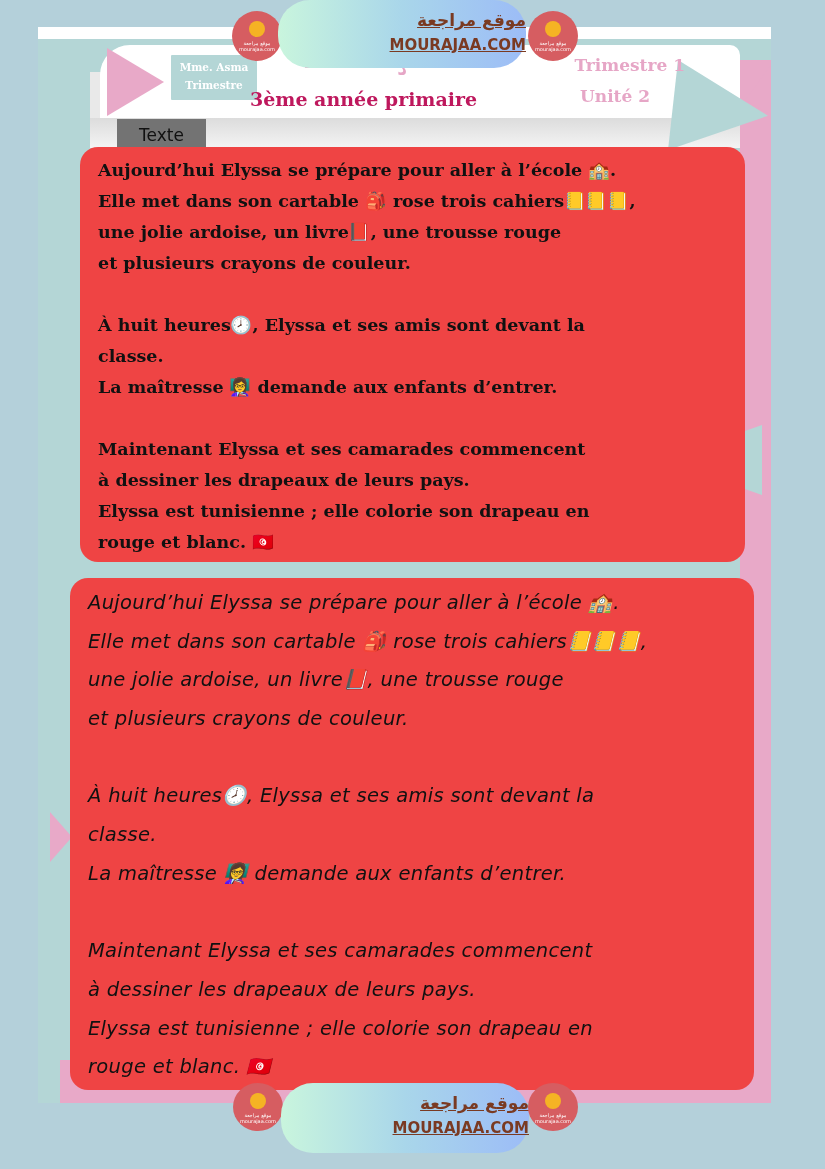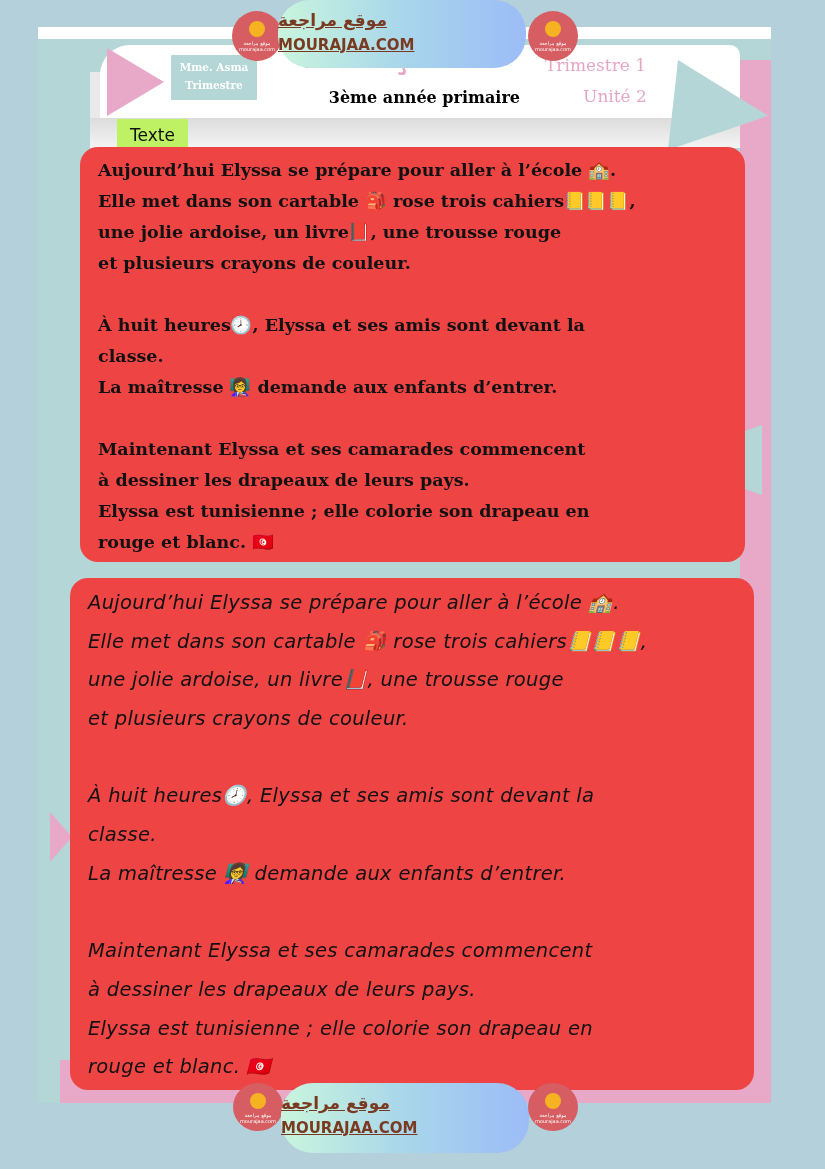--- a/index.html
+++ b/index.html
@@ -60,34 +60,34 @@
       position:absolute; left:171px; top:55px; width:86px; height:45px;
       background:#b4d6d6; border-radius:1px;
       color:#ffffff; font-size:10.5px; font-weight:bold; text-align:center; line-height:18px;
       padding-top:3px; box-sizing:border-box;
     }
     .subject-title {
       position:absolute; left:250px; top:36px; width:270px; text-align:center;
       color:#e6a6c6; font-size:34px; font-weight:bold; line-height:40px;
     }
     .grade {
-      position:absolute; left:250px; top:88px; width:270px; text-align:right;
-      color:#000000; font-size:16px; font-weight:bold;
+      position:absolute; left:250px; top:88px; width:270px; text-align:left;
+      color:#be185d; font-size:19px; font-weight:bold;
     }
     .trimester {
-      position:absolute; left:545px; top:55px; width:140px; text-align:left;
-      color:#e6a6c6; font-size:17px; font-weight:normal;
+      position:absolute; left:545px; top:55px; width:140px; text-align:right;
+      color:#e6a6c6; font-size:17px; font-weight:bold;
     }
     .unit {
       position:absolute; left:545px; top:86px; width:140px; text-align:center;
-      color:#e6a6c6; font-size:17px; font-weight:normal;
+      color:#e6a6c6; font-size:17px; font-weight:bold;
     }
     .texte-tab {
-      position:absolute; left:117px; top:119px; width:71px; height:32px;
-      background:#bef264; color:#111; font-family:"DejaVu Sans", sans-serif;
+      position:absolute; left:117px; top:119px; width:89px; height:32px;
+      background:#737373; color:#111; font-family:"DejaVu Sans", sans-serif;
       font-size:17px; text-align:center; line-height:32px;
     }
     .card {
       position:absolute; background:#ef4444; border-radius:18px;
       padding:0 0 0 18px; box-sizing:border-box;
     }
     .card1 { left:80px; top:147px; width:665px; height:415px; padding-top:8px; }
     .card2 { left:70px; top:578px; width:684px; height:512px; padding-top:6px; }
     .card1 .line {
       font-family:"DejaVu Serif", serif; font-weight:bold; font-size:17.5px;
@@ -107,21 +107,21 @@
       position:absolute; left:17px; top:10px; width:16px; height:16px; border-radius:50%;
       background:#f5b324;
     }
     .logo-badge .tiny {
       position:absolute; left:0; top:29px; width:50px; text-align:center;
       color:#fff; font-size:5px; font-family:"DejaVu Sans", sans-serif; line-height:6px;
     }
     .site-pill {
       position:absolute; width:248px; height:68px; border-radius:32px;
       background:linear-gradient(90deg,#c9f5dd 0%,#a9d6ea 50%,#9cbcf7 100%);
-      text-align:left; color:#7a3a22; font-family:"DejaVu Sans", sans-serif;
+      text-align:right; color:#7a3a22; font-family:"DejaVu Sans", sans-serif;
     }
     .site-pill .ar { font-size:17px; font-weight:bold; text-decoration:underline; line-height:24px; padding-top:8px; }
     .site-pill .en { font-size:15px; font-weight:bold; text-decoration:underline; line-height:26px; }
   </style>
 </head>
 <body>
 
 <div class="sheet"></div>
 <div class="sheet-top-white"></div>
 <div class="right-pink"></div>

